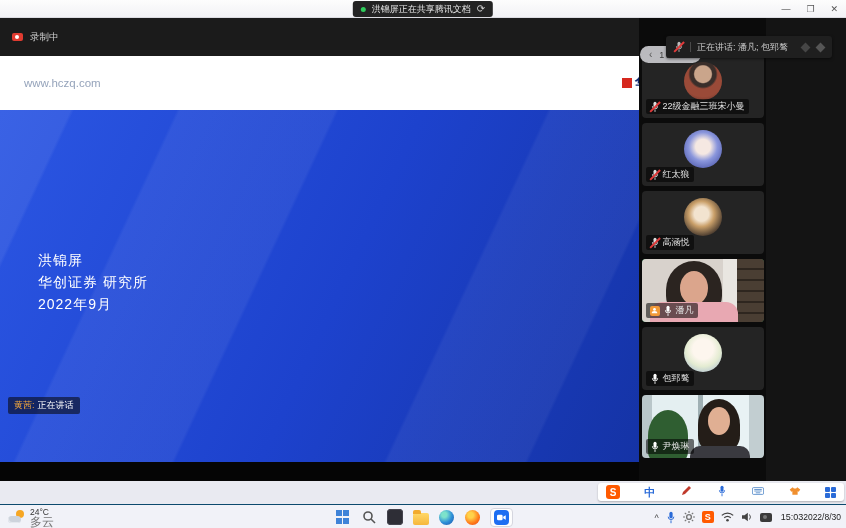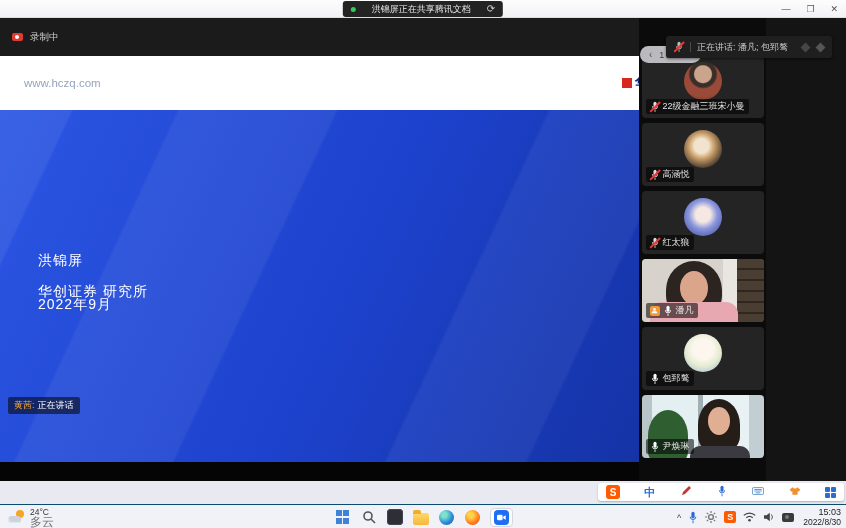--- a/index.html
+++ b/index.html
@@ -1,21 +1,21 @@
 <!DOCTYPE html>
 <html><head>
 <meta charset="utf-8">
 <style>
   * { margin:0; padding:0; box-sizing:border-box; }
   html,body { width:846px; height:528px; overflow:hidden; background:#000; }
   .screen { position:relative; width:846px; height:528px; font-family:"Liberation Sans",sans-serif; background:#141414; }
 
   
   .titlebar { position:absolute; left:0; top:0; width:846px; height:18px; background:linear-gradient(#fdfdfd,#f2f2f5); border-bottom:1px solid #dcdce2; }
-  .share-pill { position:absolute; left:50%; top:1px; transform:translateX(-50%); height:16px; background:#232323; border-radius:3px; display:flex; align-items:center; gap:16px; padding:0 8px; color:#e8e8e8; font-size:9px; }
+  .share-pill { position:absolute; left:50%; top:1px; transform:translateX(-50%); height:16px; background:#232323; border-radius:3px; display:flex; align-items:center; gap:6px; padding:0 8px; color:#e8e8e8; font-size:9px; }
   .dot-green { width:5px; height:5px; border-radius:50%; background:#2ecc5b; }
   .share-sync { color:#cfcfcf; font-size:10px; line-height:10px; }
   .win-controls { position:absolute; right:8px; top:0; height:18px; display:flex; align-items:center; gap:16px; color:#555; font-size:9px; }
   .win-controls span { cursor:default; }
 
   
   .meeting { position:absolute; left:0; top:18px; width:766px; height:463px; background:#f0abfc; }
   .content-col { position:absolute; left:0; top:0; width:719px; height:463px; }
   .rec-bar { height:38px; background:#1b1b1b; display:flex; align-items:center; padding-left:12px; gap:7px; }
   .rec-icon { width:11px; height:8px; background:#e03b30; border-radius:2px; position:relative; }
@@ -29,21 +29,21 @@
   .brand-cube::before { content:""; position:absolute; left:3px; top:-3px; width:10px; height:10px; background:#2746b5; z-index:-1; }
   .brand-text { color:#122a70; font-size:13.5px; font-weight:bold; letter-spacing:1px; }
 
   .slide { position:relative; height:352px; overflow:hidden;
     background-image:
       linear-gradient(115deg, rgba(255,255,255,0.07) 8%, rgba(255,255,255,0) 8.4%, rgba(255,255,255,0) 20%, rgba(255,255,255,0.06) 20.4%, rgba(255,255,255,0.06) 38%, rgba(255,255,255,0) 38.4%, rgba(255,255,255,0) 62%, rgba(255,255,255,0.05) 62.4%, rgba(255,255,255,0.05) 78%, rgba(255,255,255,0) 78.4%),
       linear-gradient(115deg, #2b56e3 0%, #1d42cd 48%, #13309d 100%);
   }
   .slide-title { position:absolute; left:36px; top:92px; color:#fff; font-size:24px; font-weight:bold; letter-spacing:1.5px; }
   .slide-line { position:absolute; left:38px; color:#fff; font-size:14px; letter-spacing:1px; }
-  .l1 { top:142px; } .l2 { top:173px; } .l3 { top:186px; }
+  .l1 { top:142px; } .l2 { top:164px; } .l3 { top:186px; }
   .chat-bubble { position:absolute; left:8px; top:287px; background:rgba(8,10,18,0.6); border-radius:2px; padding:2px 6px; font-size:9px; display:flex; gap:3px; }
   .chat-sender { color:#f0a63c; } .chat-msg { color:#fff; }
   .slide-watermark { position:absolute; right:5px; bottom:8px; writing-mode:vertical-rl; font-size:7px; color:rgba(255,255,255,0.28); letter-spacing:1px; }
   .letterbox { height:19px; background:#050505; }
 
   
   .page-nav { position:absolute; left:640px; top:46px; height:17px; background:rgba(196,196,200,0.95); border-radius:9px; display:flex; align-items:center; gap:7px; padding:0 9px; font-size:9px; color:#3c3c3c; z-index:6; }
   .page-nav .arrow { font-size:10px; color:#555; }
   .toast { position:absolute; right:14px; top:36px; height:22px; background:#1f1f1f; border-radius:3px; display:flex; align-items:center; gap:6px; padding:0 8px; z-index:7; box-shadow:0 1px 3px rgba(0,0,0,0.5); }
   .toast-divider { width:1px; height:10px; background:#4a4a4a; }
@@ -114,21 +114,21 @@
   .ic-meeting-wrap { background:#fdfdfd; border:1px solid #d5d6df; border-radius:4px; padding:1px 3px; display:flex; align-items:center; }
   .ic-meeting { width:15px; height:15px; background:#1d6ef2; border-radius:4px; display:flex; align-items:center; justify-content:center; }
   .ic-meeting svg { width:9px; height:7px; }
 
   .tray { position:absolute; right:5px; top:0; height:24px; display:flex; align-items:center; gap:7px; }
   .tray-chevron { font-size:9px; color:#444; transform:translateY(1px); }
   .tray svg { display:block; }
   .tray-sogou { width:12px; height:12px; font-size:9px; border-radius:2px; }
   .cam-dark { width:12px; height:9px; background:#3a3a3a; border-radius:2px; position:relative; }
   .cam-dark::after { content:""; position:absolute; left:3px; top:2px; width:4px; height:4px; border-radius:50%; background:#777; }
-  .clock { display:flex; flex-direction:column; align-items:flex-end; line-height:10px; margin-left:2px; }
+  .clock { display:flex; flex-direction:row; align-items:flex-end; line-height:10px; margin-left:2px; }
   .clock .t { font-size:9px; color:#222; }
   .clock .d { font-size:8.5px; color:#222; }
 </style>
 </head>
 <body>
 
 <div class="screen">
 
   <div class="titlebar">
     <div class="share-pill">
@@ -183,44 +183,44 @@
                 <rect x="4" y="1" width="4" height="8" rx="2" fill="#ddd"></rect>
                 <path d="M2.5 7a3.5 3.5 0 0 0 7 0" fill="none" stroke="#ddd" stroke-width="1.2"></path>
                 <line x1="6" y1="11.5" x2="6" y2="14.5" stroke="#ddd" stroke-width="1.2"></line>
               </svg>
           </span>
           <span class="nm">22级金融三班宋小曼</span>
         </span>
       </div>
 
       <div class="tile">
-        <span class="avatar av2"></span>
+        <span class="avatar av3"></span>
         <span class="name-chip">
           <span class="mic muted">
             <svg viewBox="0 0 12 16">
                 <rect x="4" y="1" width="4" height="8" rx="2" fill="#ddd"></rect>
                 <path d="M2.5 7a3.5 3.5 0 0 0 7 0" fill="none" stroke="#ddd" stroke-width="1.2"></path>
                 <line x1="6" y1="11.5" x2="6" y2="14.5" stroke="#ddd" stroke-width="1.2"></line>
               </svg>
           </span>
-          <span class="nm">高涵悦</span>
+          <span class="nm">红太狼</span>
         </span>
       </div>
 
       <div class="tile">
-        <span class="avatar av3"></span>
+        <span class="avatar av2"></span>
         <span class="name-chip">
           <span class="mic muted">
             <svg viewBox="0 0 12 16">
                 <rect x="4" y="1" width="4" height="8" rx="2" fill="#ddd"></rect>
                 <path d="M2.5 7a3.5 3.5 0 0 0 7 0" fill="none" stroke="#ddd" stroke-width="1.2"></path>
                 <line x1="6" y1="11.5" x2="6" y2="14.5" stroke="#ddd" stroke-width="1.2"></line>
               </svg>
           </span>
-          <span class="nm">红太狼</span>
+          <span class="nm">高涵悦</span>
         </span>
       </div>
 
       <div class="tile active">
         <div class="scene4">
           <span class="shelf"></span>
           <span class="hair"></span>
           <span class="face"></span>
           <span class="body"></span>
         </div>

